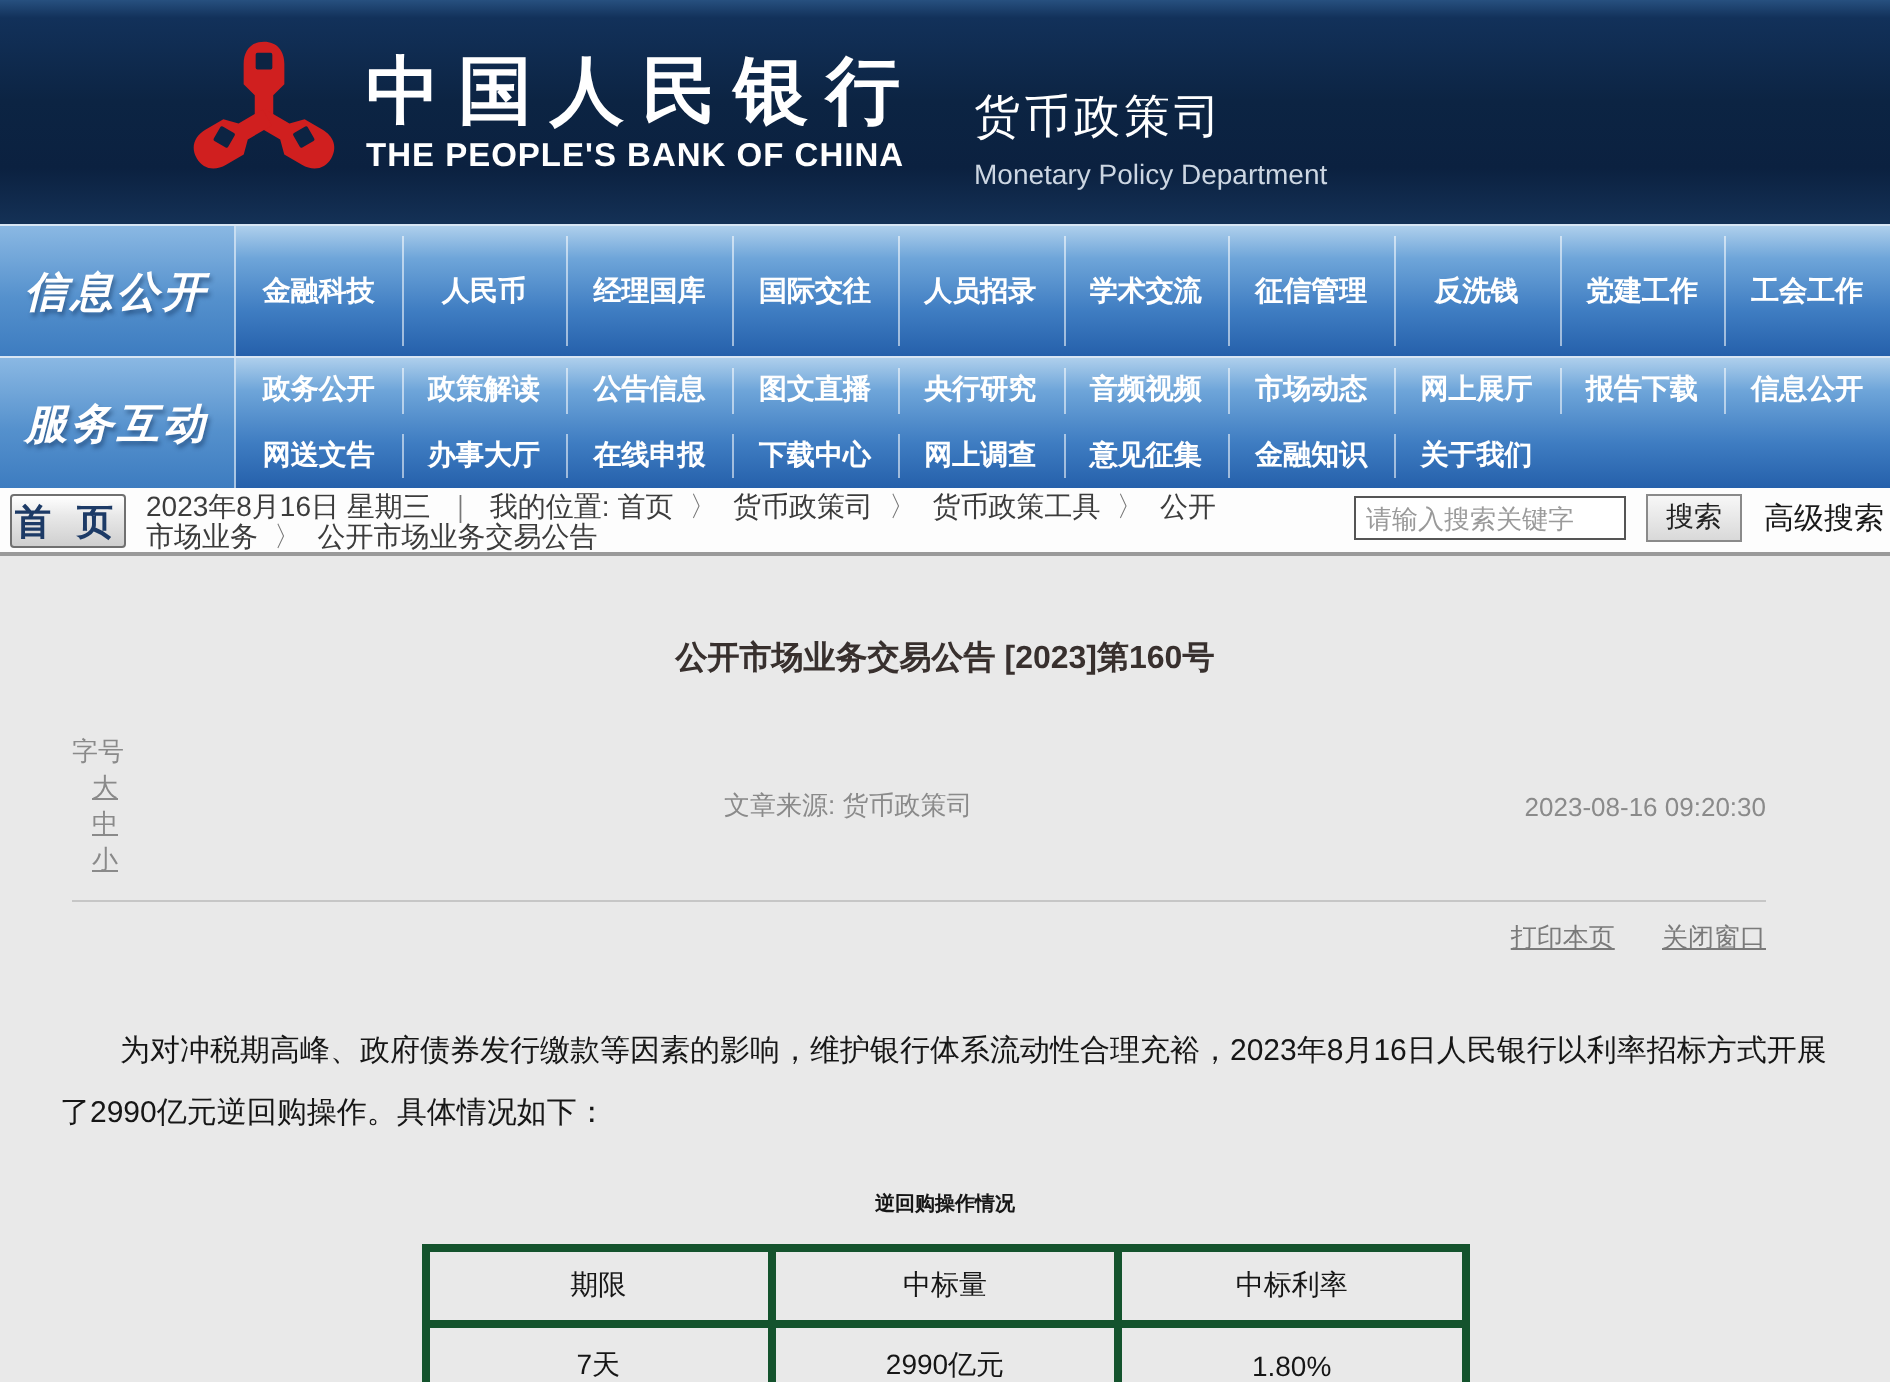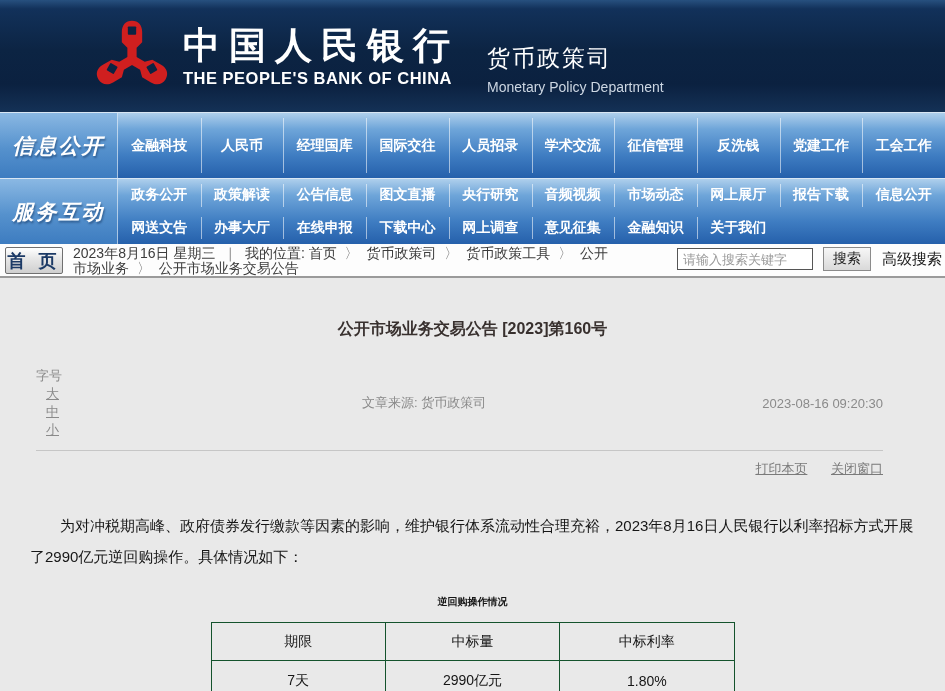--- a/index.html
+++ b/index.html
@@ -60,21 +60,21 @@
     padding-bottom:11px; border-bottom:1px solid #c6c6c6; }
   .meta-left { display:flex; align-items:center;flex-direction:column; }
   .meta-left .fs { margin-left:7px; text-decoration:underline; cursor:pointer; color:#8a8a8a; }
   .meta-src { margin-left:300px; }
   .meta-date { margin-left:auto; }
   .page-links { margin:9px 62px 0 0; text-align:right; font-size:13px; color:#7a7a7a; }
   .page-links span { text-decoration:underline; cursor:pointer; margin-left:20px; }
   .article-body { margin:32px 30px 0 30px; text-indent:2em; font-size:15px; line-height:31px; color:#161616; }
   .table-title { margin-top:23px; text-align:center; font-size:10px; font-weight:bold; color:#161616; }
   .op-table { margin:13px auto 0 auto; border-collapse:collapse; width:524px; }
-  .op-table td { border:1px solid #14532d; text-align:center; font-size:14px; color:#161616; width:33.33%; }
+  .op-table td { border:4px solid #14532d; text-align:center; font-size:14px; color:#161616; width:33.33%; }
   .op-table .hrow td { height:38px; }
   .op-table .drow td { height:41px; }
   .signature { margin-top:25px; text-align:center; font-size:15px; color:#161616; }
 </style>
 </head>
 <body>
 
 <div class="header">
   <div class="logo-wrap">
     <svg viewBox="0 0 80 84" width="74" height="80">

